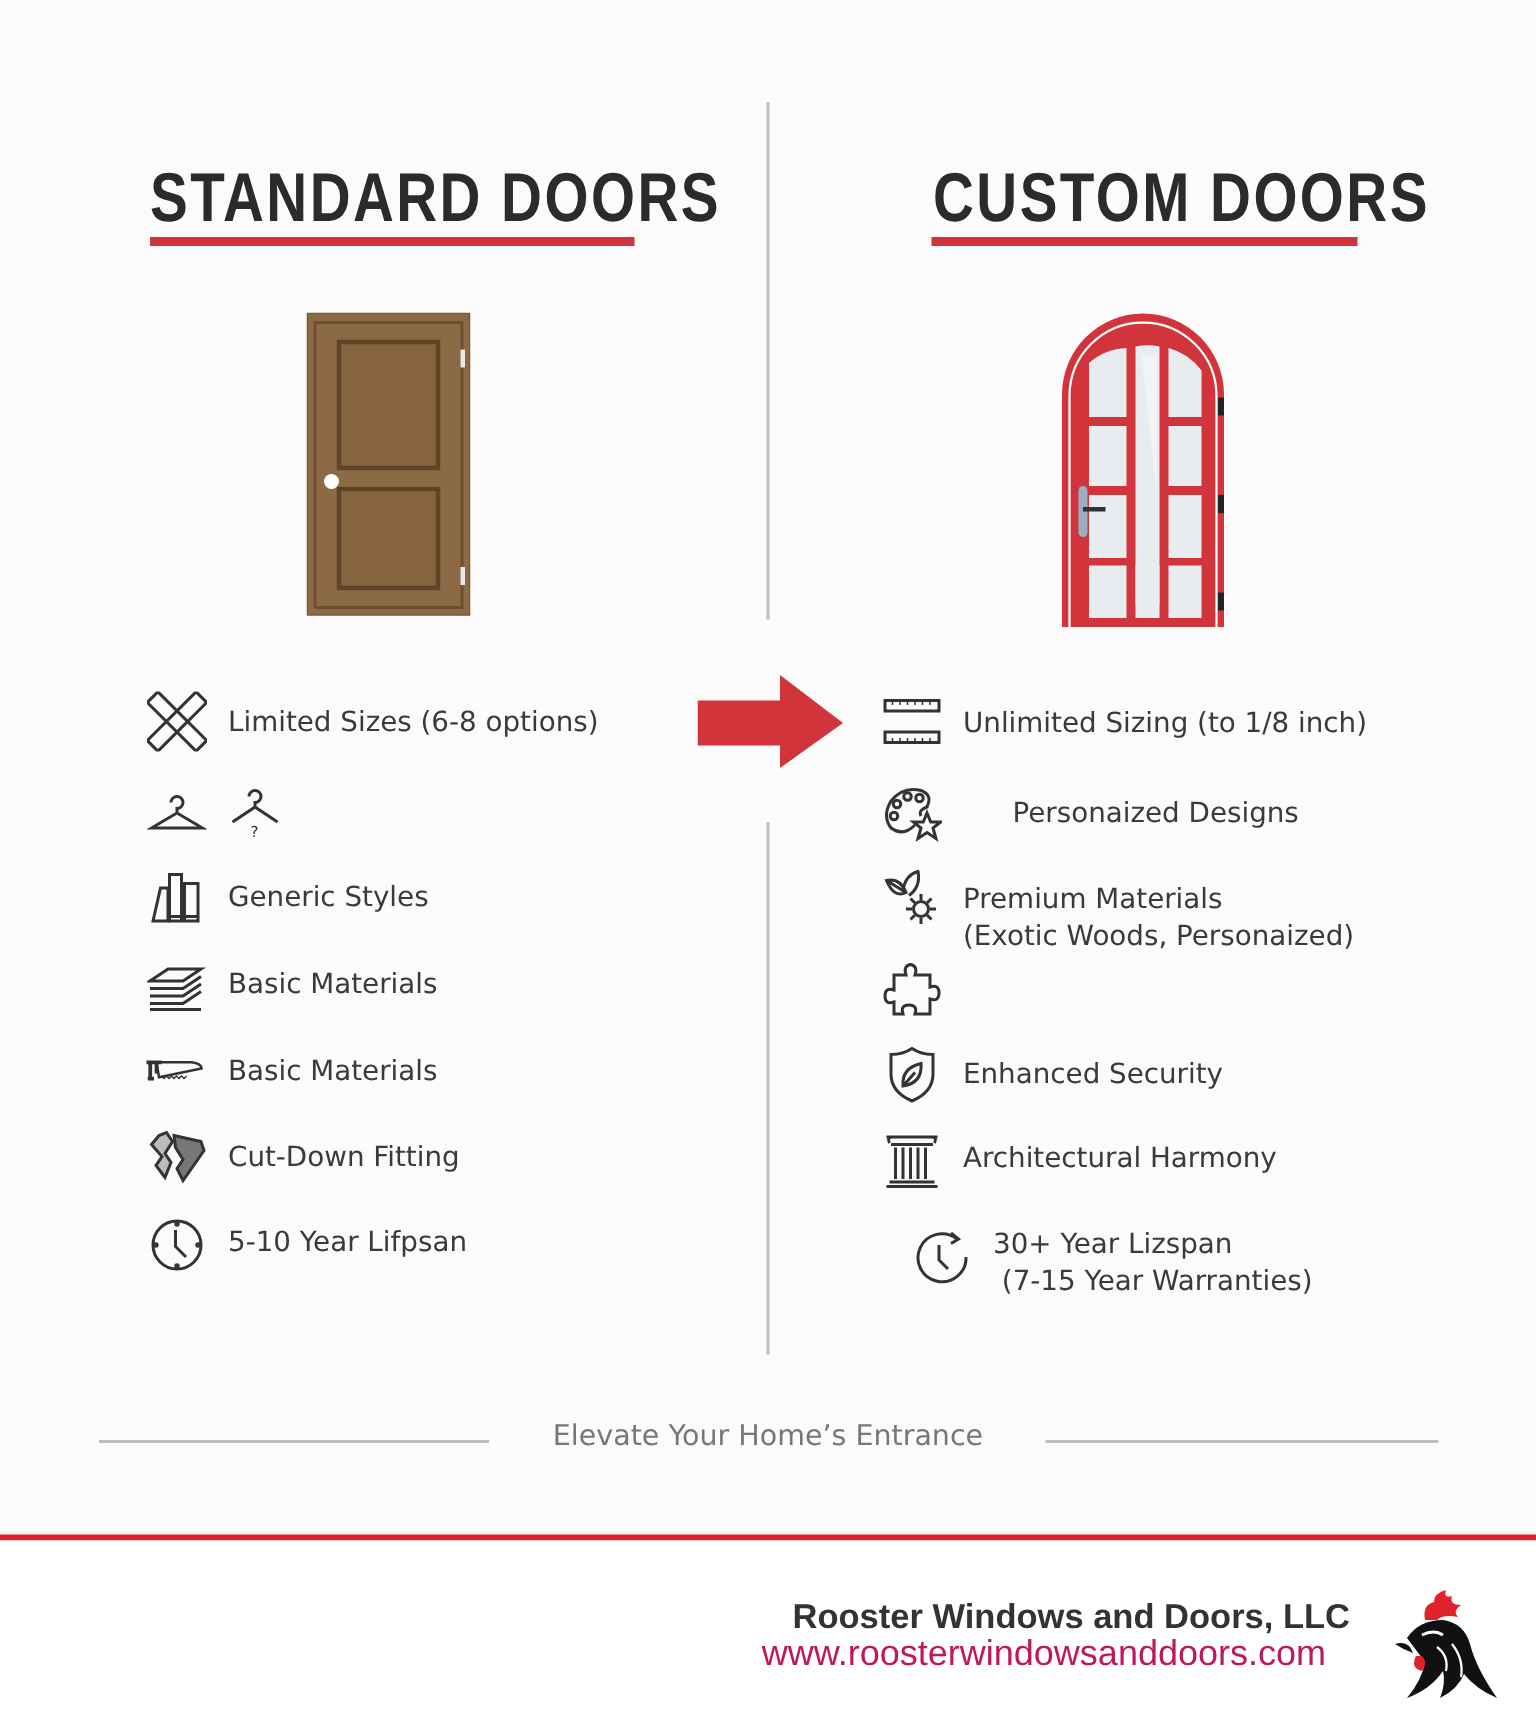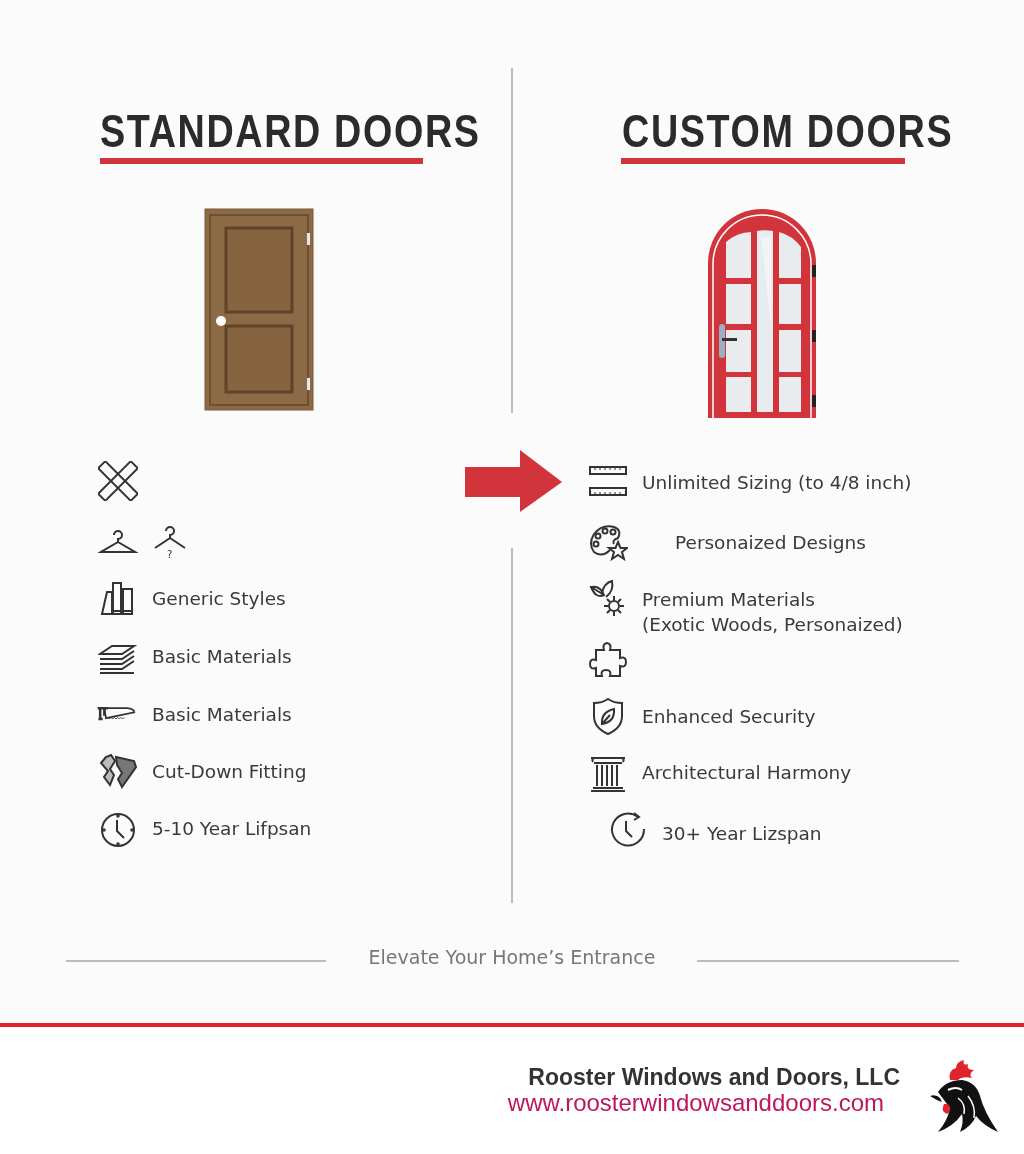--- a/index.html
+++ b/index.html
@@ -100,20 +100,21 @@
   <polygon points="0,17 55,17 55,0 97,32 55,62 55,47 0,47" fill="#d1343b"></polygon>
 </svg>
 
 <div class="feature" style="left:98px; top:461px;">
   <span class="ico">
     <svg viewBox="0 0 40 40" fill="none" stroke="#333" stroke-width="2">
         <rect x="-3" y="15" width="46" height="10" transform="rotate(45 20 20)"></rect>
         <rect x="-3" y="15" width="46" height="10" transform="rotate(-45 20 20)"></rect>
       </svg>
   </span>
+  <span class="txt">Limited Sizes (6-8 options)</span>
 </div>
 
 <div class="feature" style="left:98px; top:521px;">
   <span class="ico" style="width:40px;">
     <svg viewBox="0 0 40 40" fill="none" stroke="#333" stroke-width="2">
         <path d="M16 14 a4 4 0 1 1 4 4 v3 L3 31 H37 L20 21"></path>
       </svg>
   </span>
   <span class="ico" style="margin-left:12px;">
     <svg viewBox="0 0 40 40" fill="none" stroke="#333" stroke-width="2">
@@ -182,21 +183,21 @@
 </div>
 
 <div class="feature" style="left:588px; top:462px;">
   <span class="ico">
     <svg viewBox="0 0 40 40" fill="none" stroke="#333" stroke-width="2">
         <rect x="2" y="5" width="36" height="7"></rect>
         <rect x="2" y="26" width="36" height="7"></rect>
         <path d="M7 5 v3 M12 5 v3 M17 5 v3 M22 5 v3 M27 5 v3 M32 5 v3 M7 33 v-3 M12 33 v-3 M17 33 v-3 M22 33 v-3 M27 33 v-3 M32 33 v-3" stroke-width="1"></path>
       </svg>
   </span>
-  <span class="txt">Unlimited Sizing (to 4/8 inch)</span>
+  <span class="txt">Unlimited Sizing (to 1/8 inch)</span>
 </div>
 
 <div class="feature" style="left:588px; top:522px;gap:33px;">
   <span class="ico">
     <svg viewBox="0 0 40 40" fill="none" stroke="#333" stroke-width="2">
         <path d="M22 28 Q14 36 6 30 Q0 22 6 12 Q14 2 26 5 Q34 8 30 16 Q24 18 26 22"></path>
         <circle cx="10" cy="14" r="2.5"></circle>
         <circle cx="17" cy="9" r="2.5"></circle>
         <circle cx="25" cy="10" r="2.5"></circle>
         <circle cx="8" cy="22" r="2.5"></circle>
@@ -254,20 +255,21 @@
 <div class="feature" style="left:608px; top:809px;align-items:center;">
   <span class="ico">
     <svg viewBox="0 0 40 40" fill="none" stroke="#333" stroke-width="2">
         <path d="M30 8 A16 16 0 1 0 36 20"></path>
         <path d="M26 4 L31 8 L26 11"></path>
         <path d="M18 12 V22 L24 28"></path>
       </svg>
   </span>
   <span class="txt">
     <span>30+ Year Lizspan</span>
+    <span class="line2" style="white-space:pre;"> (7-15 Year Warranties)</span>
   </span>
 </div>
 
 <div class="tag-line" style="left:66px; width:260px;"></div>
 <div class="tag-line" style="left:697px; width:262px;"></div>
 <div class="tagline">Elevate Your Home’s Entrance</div>
 
 <div class="red-rule"></div>
 <div class="footer-bg"></div>
 <div class="company">Rooster Windows and Doors, LLC</div>

